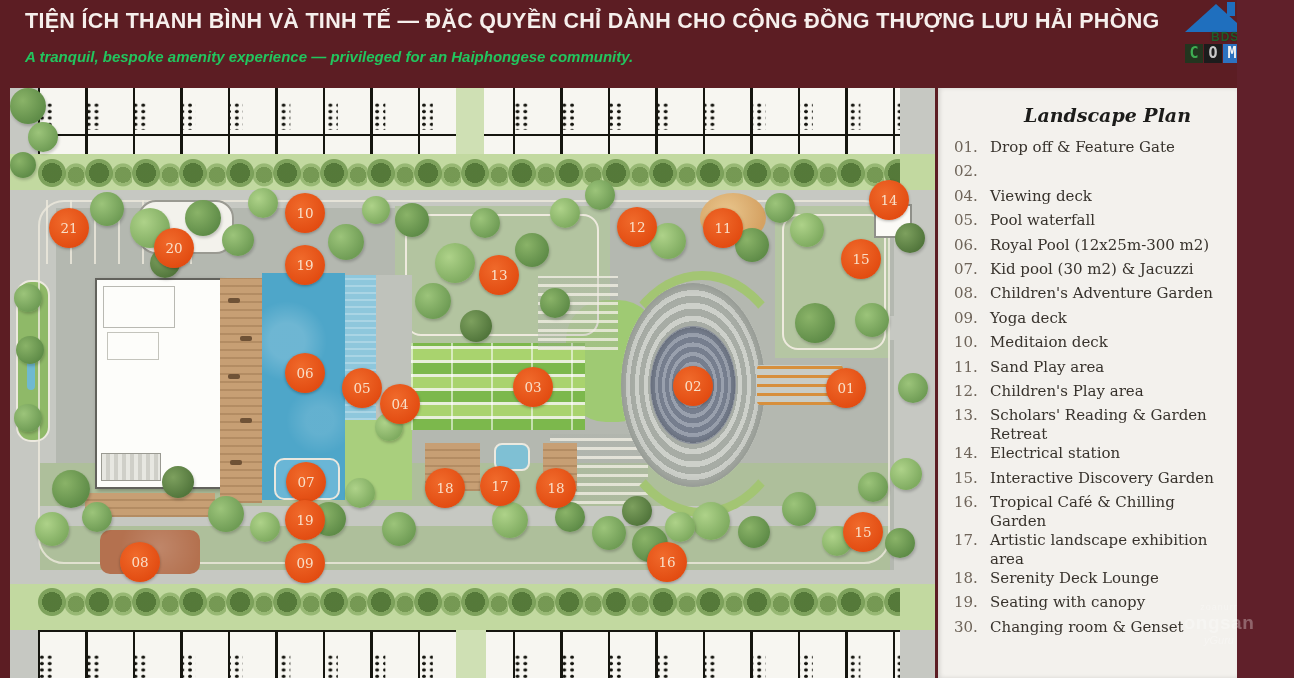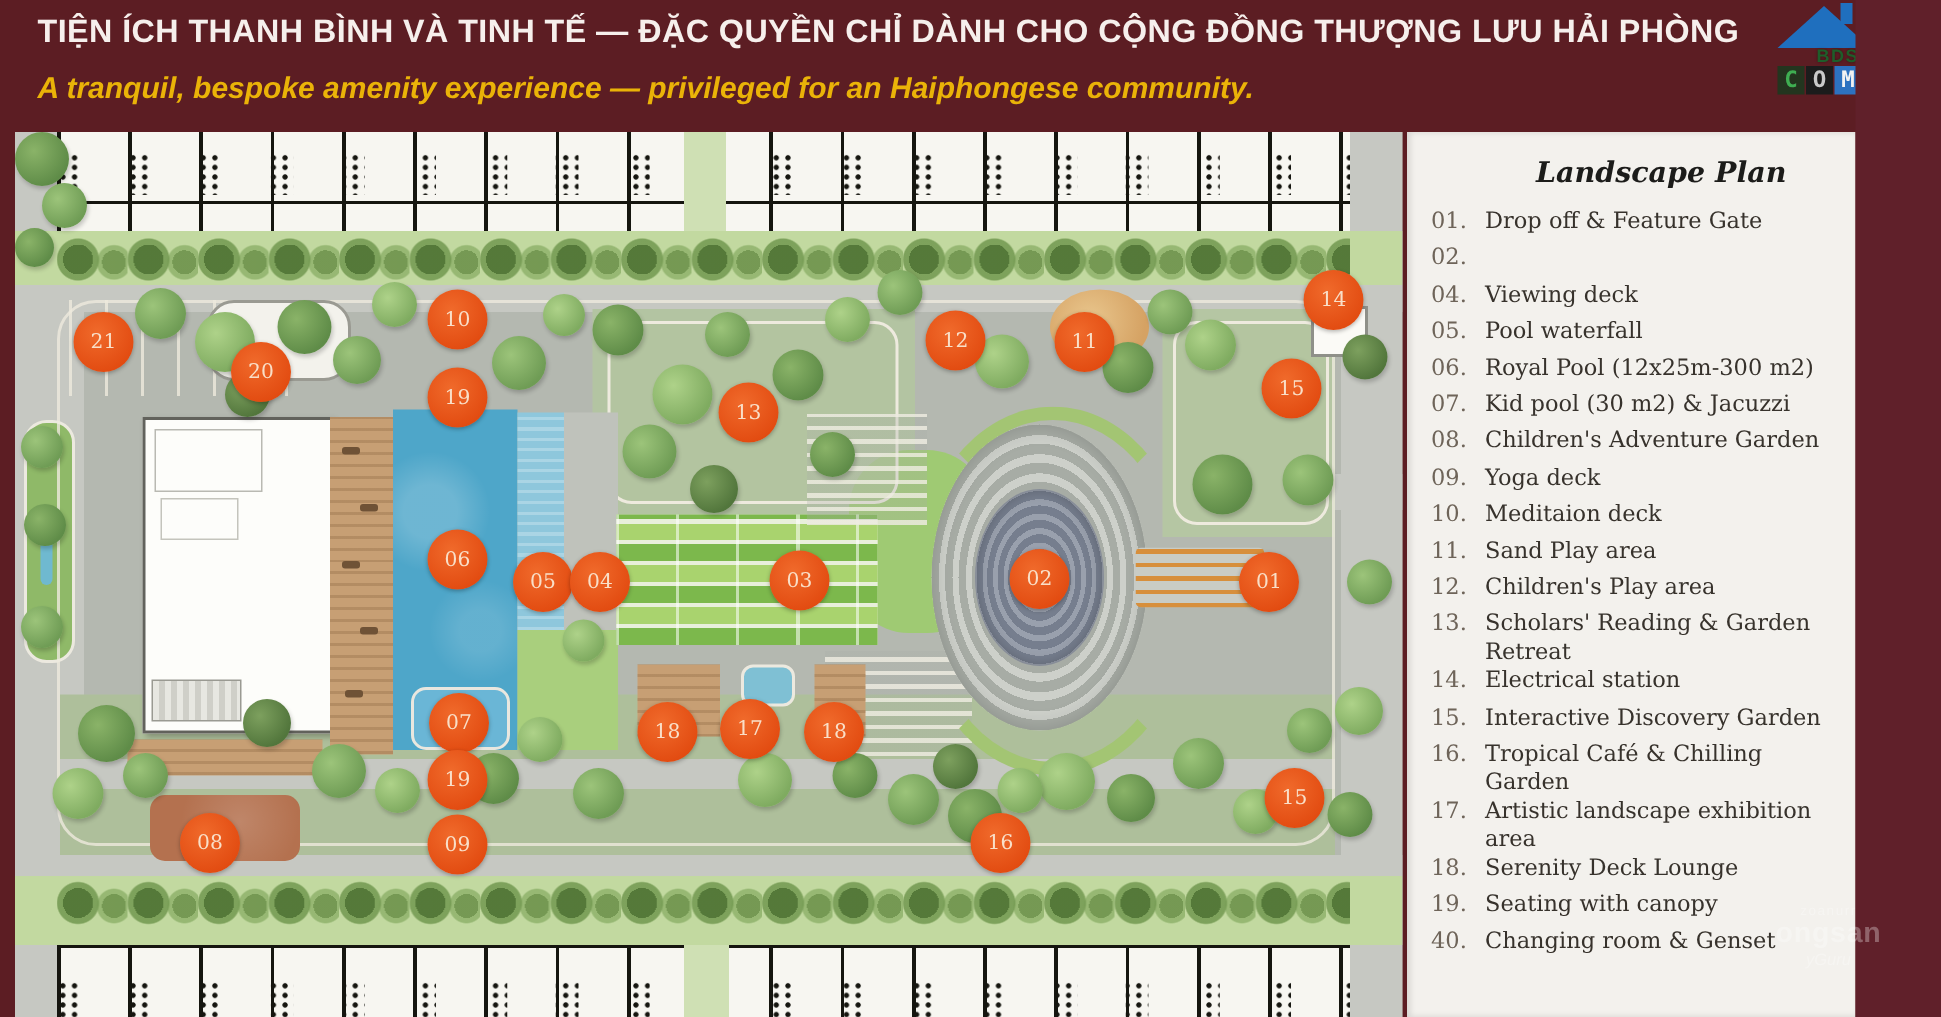--- a/index.html
+++ b/index.html
@@ -2,21 +2,21 @@
 <html><head>
 <meta charset="utf-8">
 <style>
   html,body{margin:0;padding:0;}
   body{width:1294px;height:678px;overflow:hidden;background:#5c1d23;font-family:"Liberation Sans",sans-serif;position:relative;}
   .stage{position:absolute;inset:0;}
 
   
   .header{position:absolute;left:0;top:0;width:1294px;height:88px;background:#5c1d23;}
   .h-title{position:absolute;left:25px;top:9px;width:1160px;color:#f6efec;font-size:21.5px;font-weight:bold;letter-spacing:.3px;white-space:nowrap;}
-  .h-sub{position:absolute;left:25px;top:48px;color:#eab308;font-size:20px;font-weight:bold;font-style:italic;}
+  .h-sub{position:absolute;left:25px;top:48px;color:#22c55e;font-size:15px;font-weight:bold;font-style:italic;}
   .logo{position:absolute;left:1183px;top:2px;width:66px;height:64px;}
   .roof{position:absolute;left:2px;top:2px;width:0;height:0;border-left:31px solid transparent;border-right:31px solid transparent;border-bottom:28px solid #1f6fbe;}
   .chimney{position:absolute;left:44px;top:0;width:8px;height:14px;background:#1f6fbe;}
   .bds{position:absolute;left:28px;top:28px;font-size:12px;font-weight:bold;color:#1e5e2a;letter-spacing:1px;text-shadow:0 0 2px rgba(0,0,0,.4);}
   .com{position:absolute;left:2px;top:42px;display:flex;gap:1px;}
   .com span{display:inline-block;width:18px;height:19px;text-align:center;line-height:19px;font-size:15px;font-weight:bold;font-family:"DejaVu Sans Mono",monospace;}
   .com .c{background:#23351f;color:#3fae52;}
   .com .o{background:#1c1c1c;color:#c9c9c9;}
   .com .m{background:#2d72c0;color:#f2f2f2;}
 
@@ -276,21 +276,21 @@
     <div class="marker" style="left:144px;top:140px">20</div>
     <div class="marker" style="left:275px;top:105px">10</div>
     <div class="marker" style="left:275px;top:157px">19</div>
     <div class="marker" style="left:469px;top:167px">13</div>
     <div class="marker" style="left:607px;top:119px">12</div>
     <div class="marker" style="left:693px;top:120px">11</div>
     <div class="marker" style="left:859px;top:92px">14</div>
     <div class="marker" style="left:831px;top:151px">15</div>
     <div class="marker" style="left:275px;top:265px">06</div>
     <div class="marker" style="left:332px;top:280px">05</div>
-    <div class="marker" style="left:370px;top:280px">04</div>
+    <div class="marker" style="left:370px;top:296px">04</div>
     <div class="marker" style="left:503px;top:279px">03</div>
     <div class="marker" style="left:663px;top:278px">02</div>
     <div class="marker" style="left:816px;top:280px">01</div>
     <div class="marker" style="left:276px;top:374px">07</div>
     <div class="marker" style="left:415px;top:380px">18</div>
     <div class="marker" style="left:470px;top:378px">17</div>
     <div class="marker" style="left:526px;top:380px">18</div>
     <div class="marker" style="left:275px;top:412px">19</div>
     <div class="marker" style="left:833px;top:424px">15</div>
     <div class="marker" style="left:110px;top:454px">08</div>
@@ -366,21 +366,21 @@
         </div>
       <div class="lg-row">
           <span class="lg-num">18.</span>
           <span class="lg-text">Serenity Deck Lounge</span>
         </div>
       <div class="lg-row">
           <span class="lg-num">19.</span>
           <span class="lg-text">Seating with canopy</span>
         </div>
       <div class="lg-row">
-          <span class="lg-num">40.</span>
+          <span class="lg-num">30.</span>
           <span class="lg-text">Changing room &amp; Genset</span>
         </div>
 
     </div>
   </div>
 
   <div class="rightstrip"></div>
   <div class="wm">
     <div class="wm-top">zoanurr</div>
     <div class="wm-main">ongsan</div>

